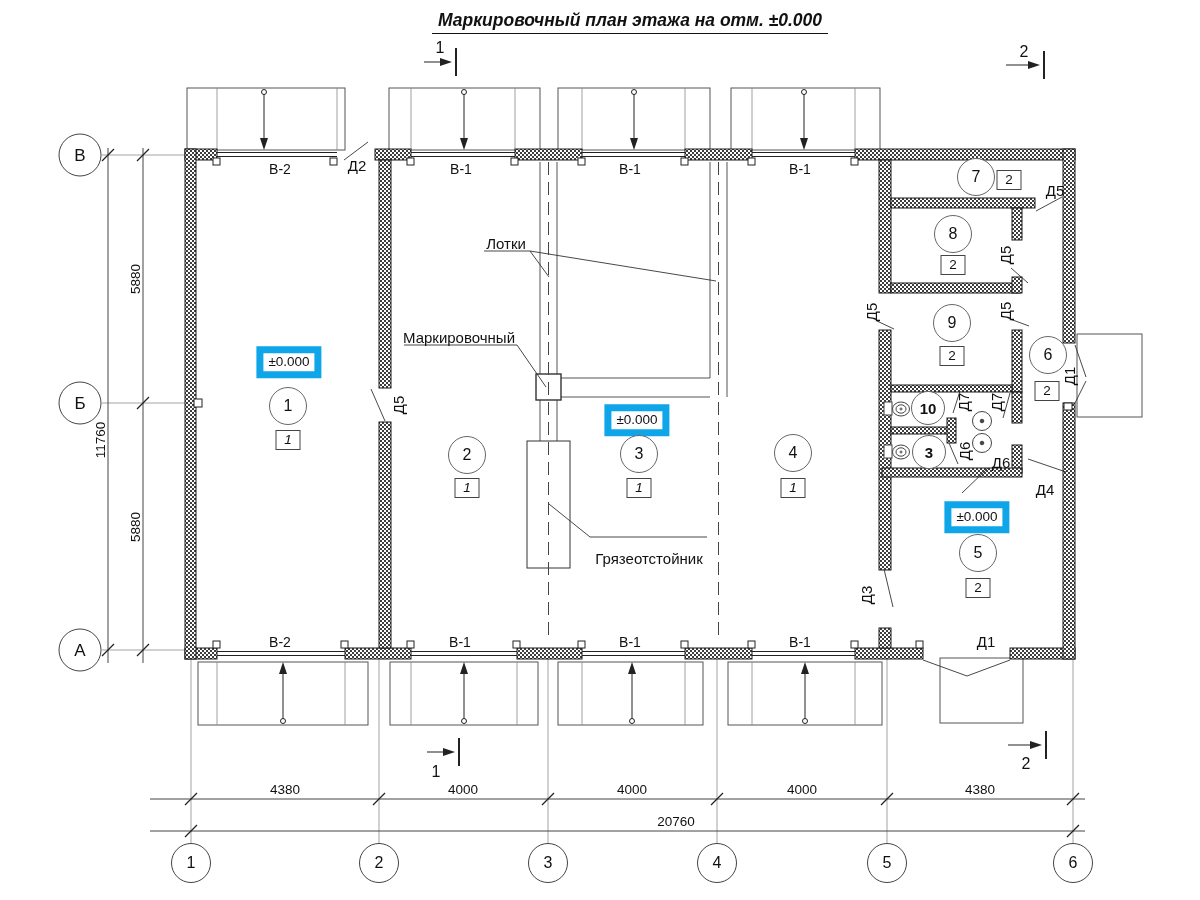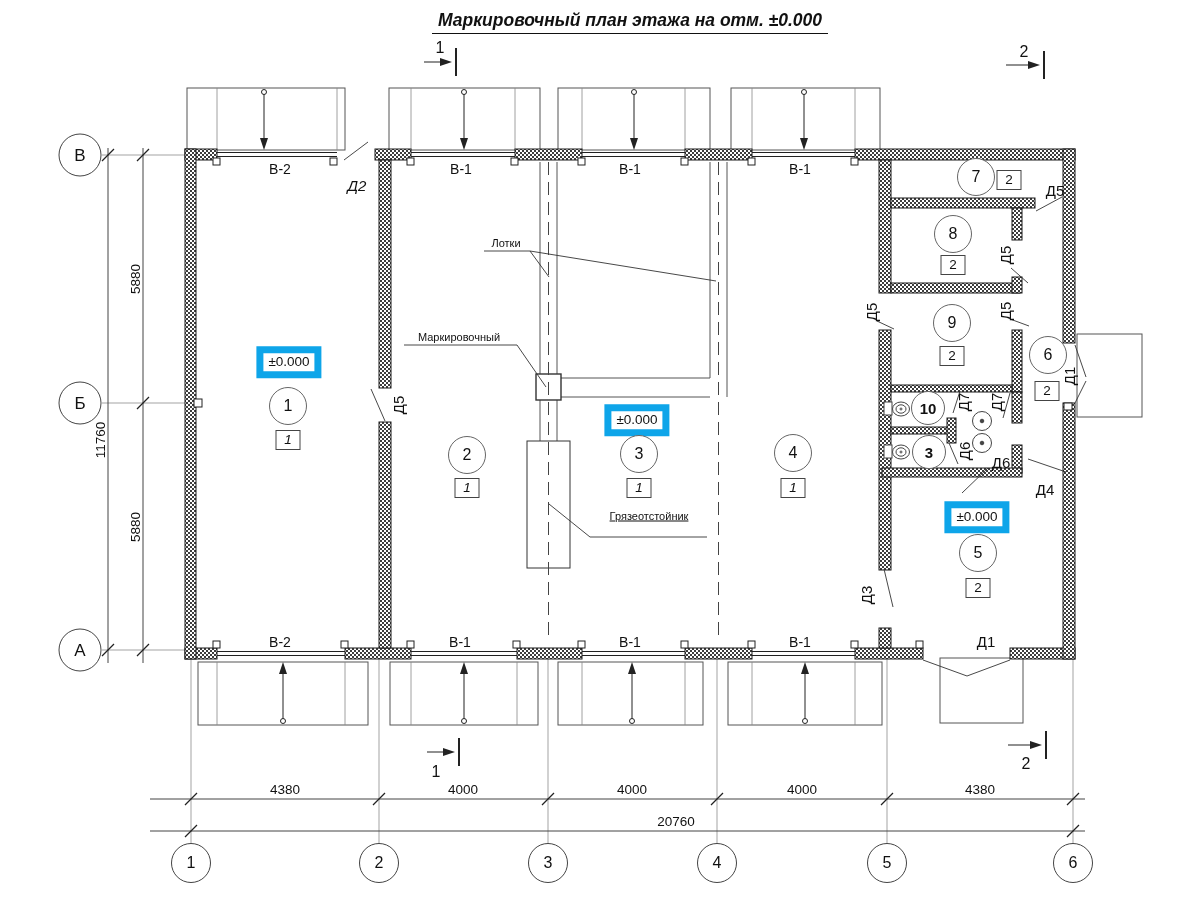--- a/index.html
+++ b/index.html
@@ -8,21 +8,21 @@
   .canvas svg{position:absolute;left:0;top:0;}
   #labels-layer{position:absolute;left:0;top:0;width:100%;height:100%;}
   .plan-title{position:absolute;left:630px;top:12px;transform:translateX(-50%);
       font-size:17.5px;font-style:italic;font-weight:600;color:#111;
       border-bottom:1.6px solid #111;padding:0 6px 3px 6px;white-space:nowrap;}
   .lbl{position:absolute;line-height:1;color:#111;white-space:nowrap;
        font-family:"Liberation Sans",sans-serif;}
   .gate{font-size:14px;}
   .door{font-size:15px;}
   .elev{font-size:13.5px;background:#fff;border:7px solid #0ea5e9;padding:2px 5px;}
-  .ann{font-size:11px;}
+  .ann{font-size:15px;}
   .section{font-size:16px;}
   .dim{font-size:13.5px;}
   .axis-c{width:38px;height:38px;border:1.1px solid #444;border-radius:50%;background:#fff;
           display:flex;align-items:center;justify-content:center;font-size:16px;}
   .axis-c.big{width:41px;height:41px;font-size:17px;}
   .room-c{width:36px;height:36px;border:1px solid #666;border-radius:50%;background:#fff;
           display:flex;align-items:center;justify-content:center;font-size:16px;}
   .room-c.small{width:32px;height:32px;font-size:15px;font-weight:bold;}
   .cat{min-width:15px;height:18px;padding:0 4px;border:1.2px solid #444;background:#fff;
        display:flex;align-items:center;justify-content:center;font-size:13.5px;}
@@ -214,40 +214,40 @@
 <div class="plan-title lbl">Маркировочный план этажа на отм. ±0.000</div>
 <div id="labels-layer">
       <div class="lbl gate" style="left: 280px; top: 169px; transform: translate(-50%, -50%);">В-2</div>
       <div class="lbl gate" style="left: 461px; top: 169px; transform: translate(-50%, -50%);">В-1</div>
       <div class="lbl gate" style="left: 630px; top: 169px; transform: translate(-50%, -50%);">В-1</div>
       <div class="lbl gate" style="left: 800px; top: 169px; transform: translate(-50%, -50%);">В-1</div>
       <div class="lbl gate" style="left: 280px; top: 642px; transform: translate(-50%, -50%);">В-2</div>
       <div class="lbl gate" style="left: 460px; top: 642px; transform: translate(-50%, -50%);">В-1</div>
       <div class="lbl gate" style="left: 630px; top: 642px; transform: translate(-50%, -50%);">В-1</div>
       <div class="lbl gate" style="left: 800px; top: 642px; transform: translate(-50%, -50%);">В-1</div>
-      <div class="lbl door" style="left: 357px; top: 185px; transform: translate(-50%, -50%); font-style: italic;">Д2</div>
+      <div class="lbl door" style="left: 357px; top: 165px; transform: translate(-50%, -50%);">Д2</div>
       <div class="lbl door" style="left: 398px; top: 405px; transform: translate(-50%, -50%) rotate(-90deg);">Д5</div>
       <div class="lbl door" style="left: 1055px; top: 190px; transform: translate(-50%, -50%);">Д5</div>
       <div class="lbl door" style="left: 1005px; top: 255px; transform: translate(-50%, -50%) rotate(-90deg);">Д5</div>
       <div class="lbl door" style="left: 871px; top: 312px; transform: translate(-50%, -50%) rotate(-90deg);">Д5</div>
       <div class="lbl door" style="left: 1005px; top: 311px; transform: translate(-50%, -50%) rotate(-90deg);">Д5</div>
       <div class="lbl door" style="left: 963px; top: 402px; transform: translate(-50%, -50%) rotate(-90deg);">Д7</div>
       <div class="lbl door" style="left: 996px; top: 402px; transform: translate(-50%, -50%) rotate(-90deg);">Д7</div>
       <div class="lbl door" style="left: 964px; top: 451px; transform: translate(-50%, -50%) rotate(-90deg);">Д6</div>
       <div class="lbl door" style="left: 1001px; top: 462px; transform: translate(-50%, -50%);">Д6</div>
       <div class="lbl door" style="left: 1045px; top: 489px; transform: translate(-50%, -50%);">Д4</div>
       <div class="lbl door" style="left: 866px; top: 595px; transform: translate(-50%, -50%) rotate(-90deg);">Д3</div>
       <div class="lbl door" style="left: 1069px; top: 376px; transform: translate(-50%, -50%) rotate(-90deg);">Д1</div>
       <div class="lbl door" style="left: 986px; top: 641px; transform: translate(-50%, -50%);">Д1</div>
       <div class="lbl elev" style="left: 289px; top: 362px; transform: translate(-50%, -50%);">±0.000</div>
       <div class="lbl elev" style="left: 637px; top: 420px; transform: translate(-50%, -50%);">±0.000</div>
       <div class="lbl elev" style="left: 977px; top: 517px; transform: translate(-50%, -50%);">±0.000</div>
       <div class="lbl ann" style="left: 506px; top: 243px; transform: translate(-50%, -50%);">Лотки</div>
       <div class="lbl ann" style="left: 459px; top: 337px; transform: translate(-50%, -50%);">Маркировочный</div>
-      <div class="lbl ann" style="left: 649px; top: 516px; transform: translate(-50%, -50%); text-decoration: underline;">Грязеотстойник</div>
+      <div class="lbl ann" style="left: 649px; top: 558px; transform: translate(-50%, -50%);">Грязеотстойник</div>
       <div class="lbl section" style="left: 440px; top: 48px; transform: translate(-50%, -50%);">1</div>
       <div class="lbl section" style="left: 1024px; top: 52px; transform: translate(-50%, -50%);">2</div>
       <div class="lbl section" style="left: 436px; top: 772px; transform: translate(-50%, -50%);">1</div>
       <div class="lbl section" style="left: 1026px; top: 764px; transform: translate(-50%, -50%);">2</div>
       <div class="lbl dim" style="left: 285px; top: 790px; transform: translate(-50%, -50%);">4380</div>
       <div class="lbl dim" style="left: 463px; top: 790px; transform: translate(-50%, -50%);">4000</div>
       <div class="lbl dim" style="left: 632px; top: 790px; transform: translate(-50%, -50%);">4000</div>
       <div class="lbl dim" style="left: 802px; top: 790px; transform: translate(-50%, -50%);">4000</div>
       <div class="lbl dim" style="left: 980px; top: 790px; transform: translate(-50%, -50%);">4380</div>
       <div class="lbl dim" style="left: 630px; top: 822px; transform: translate(-50%, -50%); margin-left: 46px;">20760</div>

